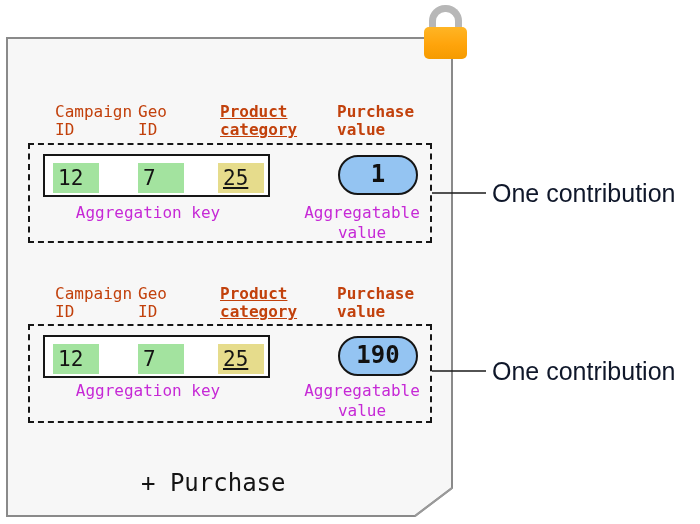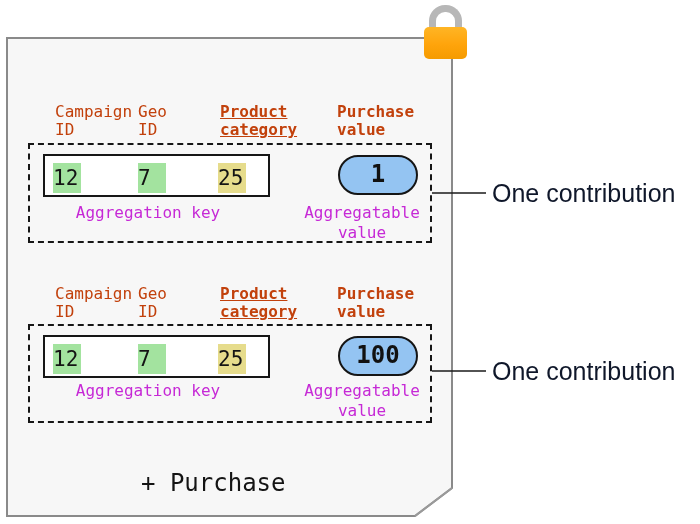--- a/index.html
+++ b/index.html
@@ -18,25 +18,25 @@
   .hdr.u .l { text-decoration:underline;font-weight:bold; }
   .hdr.b { font-weight:bold; }
 
   
   .dashed { position:absolute; border:2px dashed #161616; background:transparent; }
 
   
   .keybox { position:absolute; border:2px solid #161616; background:#ffffff; }
 
   
-  .cell { position:absolute; width:28px; height:30px; 
+  .cell { position:absolute; width:46px; height:30px; padding-left:5px;
           font:21px/30px "DejaVu Sans Mono",monospace; color:#141414; }
   .cell.green  { background:#A3E39F; }
   .cell.yellow { background:#E6DC8C; }
-  .cell.u-text { }
+  .cell.u-text { text-decoration:underline; }
 
   
   .oval { position:absolute; width:80px; height:40px; border:2.5px solid #151515;
           border-radius:20px; background:#94C4F2; text-align:center;
           font:bold 24px/35px "DejaVu Sans Mono",monospace; color:#111; }
 
   
   .mag { position:absolute; color:#C629D6; font:16px/20px "DejaVu Sans Mono",monospace;
          text-align:center; white-space:nowrap; }
   .mag .l { display:block; }
@@ -132,21 +132,21 @@
     </div>
 
     <div class="dashed" style="left:28px;top:324px;width:404px;height:99px"></div>
 
     <div class="keybox" style="left:43px;top:335px;width:227px;height:43px"></div>
 
     <div class="cell green" style="left:53px;top:344px">12</div>
     <div class="cell green" style="left:138px;top:344px">7</div>
     <div class="cell yellow u-text" style="left:218px;top:344px">25</div>
 
-    <div class="oval" style="left:338px;top:336px">100</div>
+    <div class="oval" style="left:338px;top:336px">190</div>
 
     <div class="mag" style="left:28px;top:381px;width:240px">Aggregation key</div>
     <div class="mag" style="left:296px;top:381px;width:132px">
       <span class="l">Aggregatable</span>
       <span class="l">value</span>
     </div>
 
     <div class="annot" style="left:492px;top:357px">One contribution</div>
   </div>
 

